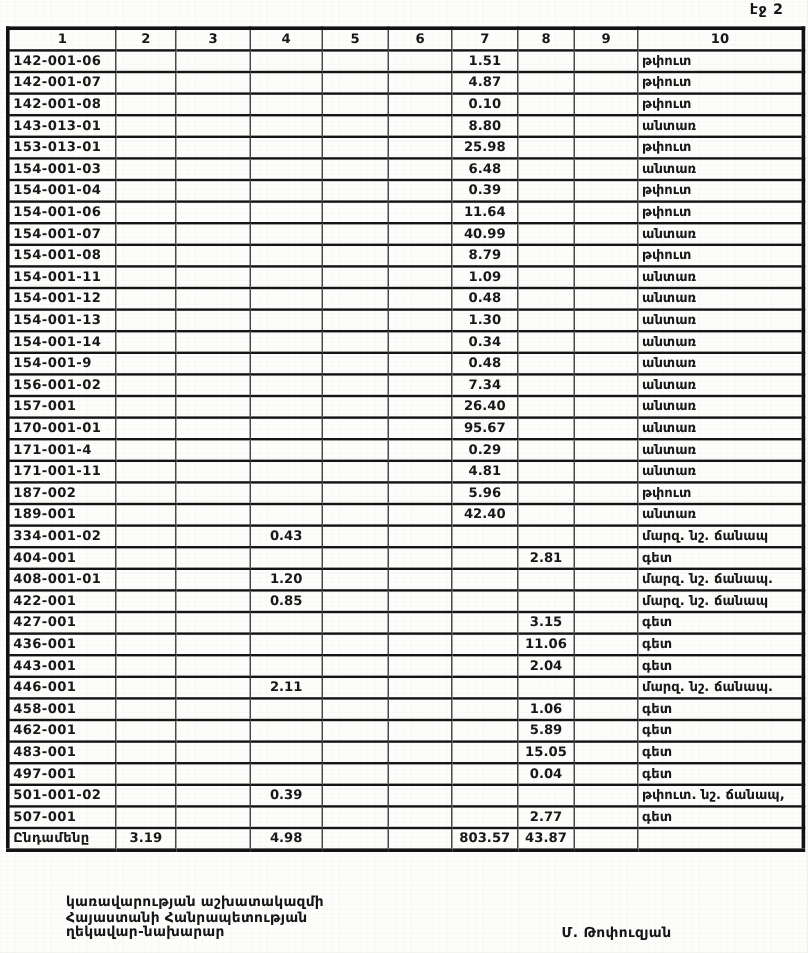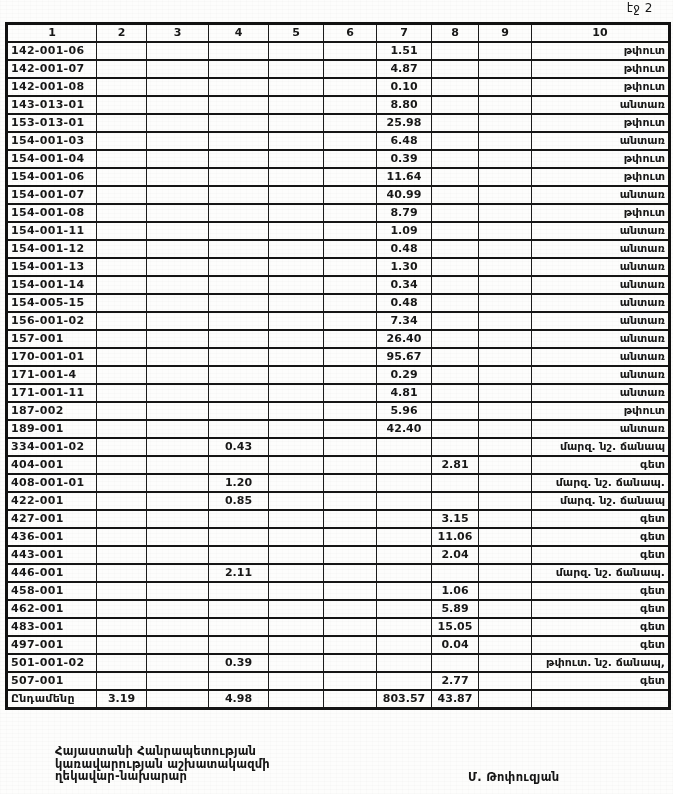--- a/index.html
+++ b/index.html
@@ -18,21 +18,21 @@
     
     background-image:
       repeating-linear-gradient(0deg, rgba(0,0,0,0.015) 0 1px, transparent 1px 4px),
       repeating-linear-gradient(90deg, rgba(0,0,0,0.01) 0 1px, transparent 1px 6px);
   }
   .page-label {
     position: absolute;
     top: 1px;
     right: 20px;
     font-size: 12px;
-    font-weight: 400;
+    font-weight: 700;
     letter-spacing: 0.5px;
   }
   table.doc {
     position: absolute;
     left: 5px;
     top: 22px;
     width: 663px;
     border-collapse: collapse;
     table-layout: fixed;
     border: 3px solid #111;
@@ -57,21 +57,21 @@
   }
   td.col-code {
     text-align: left;
     padding-left: 5px;
     letter-spacing: 0.3px;
   }
   td.col-num {
     text-align: center;
   }
   td.col-cat {
-    text-align: right;
+    text-align: left;
     padding-left: 5px;
   }
   tr.total td {
     border-bottom-width: 3px;
   }
   td.total-label {
     padding-left: 0;
   }
   .footer-block {
     position: absolute;
@@ -288,21 +288,21 @@
           <td class="col-num"></td>
           <td class="col-num"></td>
           <td class="col-num"></td>
           <td class="col-num"></td>
           <td class="col-num">0.34</td>
           <td class="col-num"></td>
           <td class="col-num"></td>
           <td class="col-cat">անտառ</td>
         </tr>
         <tr>
-          <td class="col-code">154-005-15</td>
+          <td class="col-code">154-001-9</td>
           <td class="col-num"></td>
           <td class="col-num"></td>
           <td class="col-num"></td>
           <td class="col-num"></td>
           <td class="col-num"></td>
           <td class="col-num">0.48</td>
           <td class="col-num"></td>
           <td class="col-num"></td>
           <td class="col-cat">անտառ</td>
         </tr>
@@ -567,20 +567,20 @@
           <td class="col-num"></td>
           <td class="col-num">803.57</td>
           <td class="col-num">43.87</td>
           <td class="col-num"></td>
           <td class="col-cat"></td>
         </tr>
       </tbody>
   </table>
 
   <div class="footer-block">
+    <div>կառավարության աշխատակազմի</div>
     <div>Հայաստանի Հանրապետության</div>
-    <div>կառավարության աշխատակազմի</div>
     <div>ղեկավար-նախարար</div>
   </div>
 
   <div class="signature">Մ. Թոփուզյան</div>
 
 </div>
 
 </body></html>

